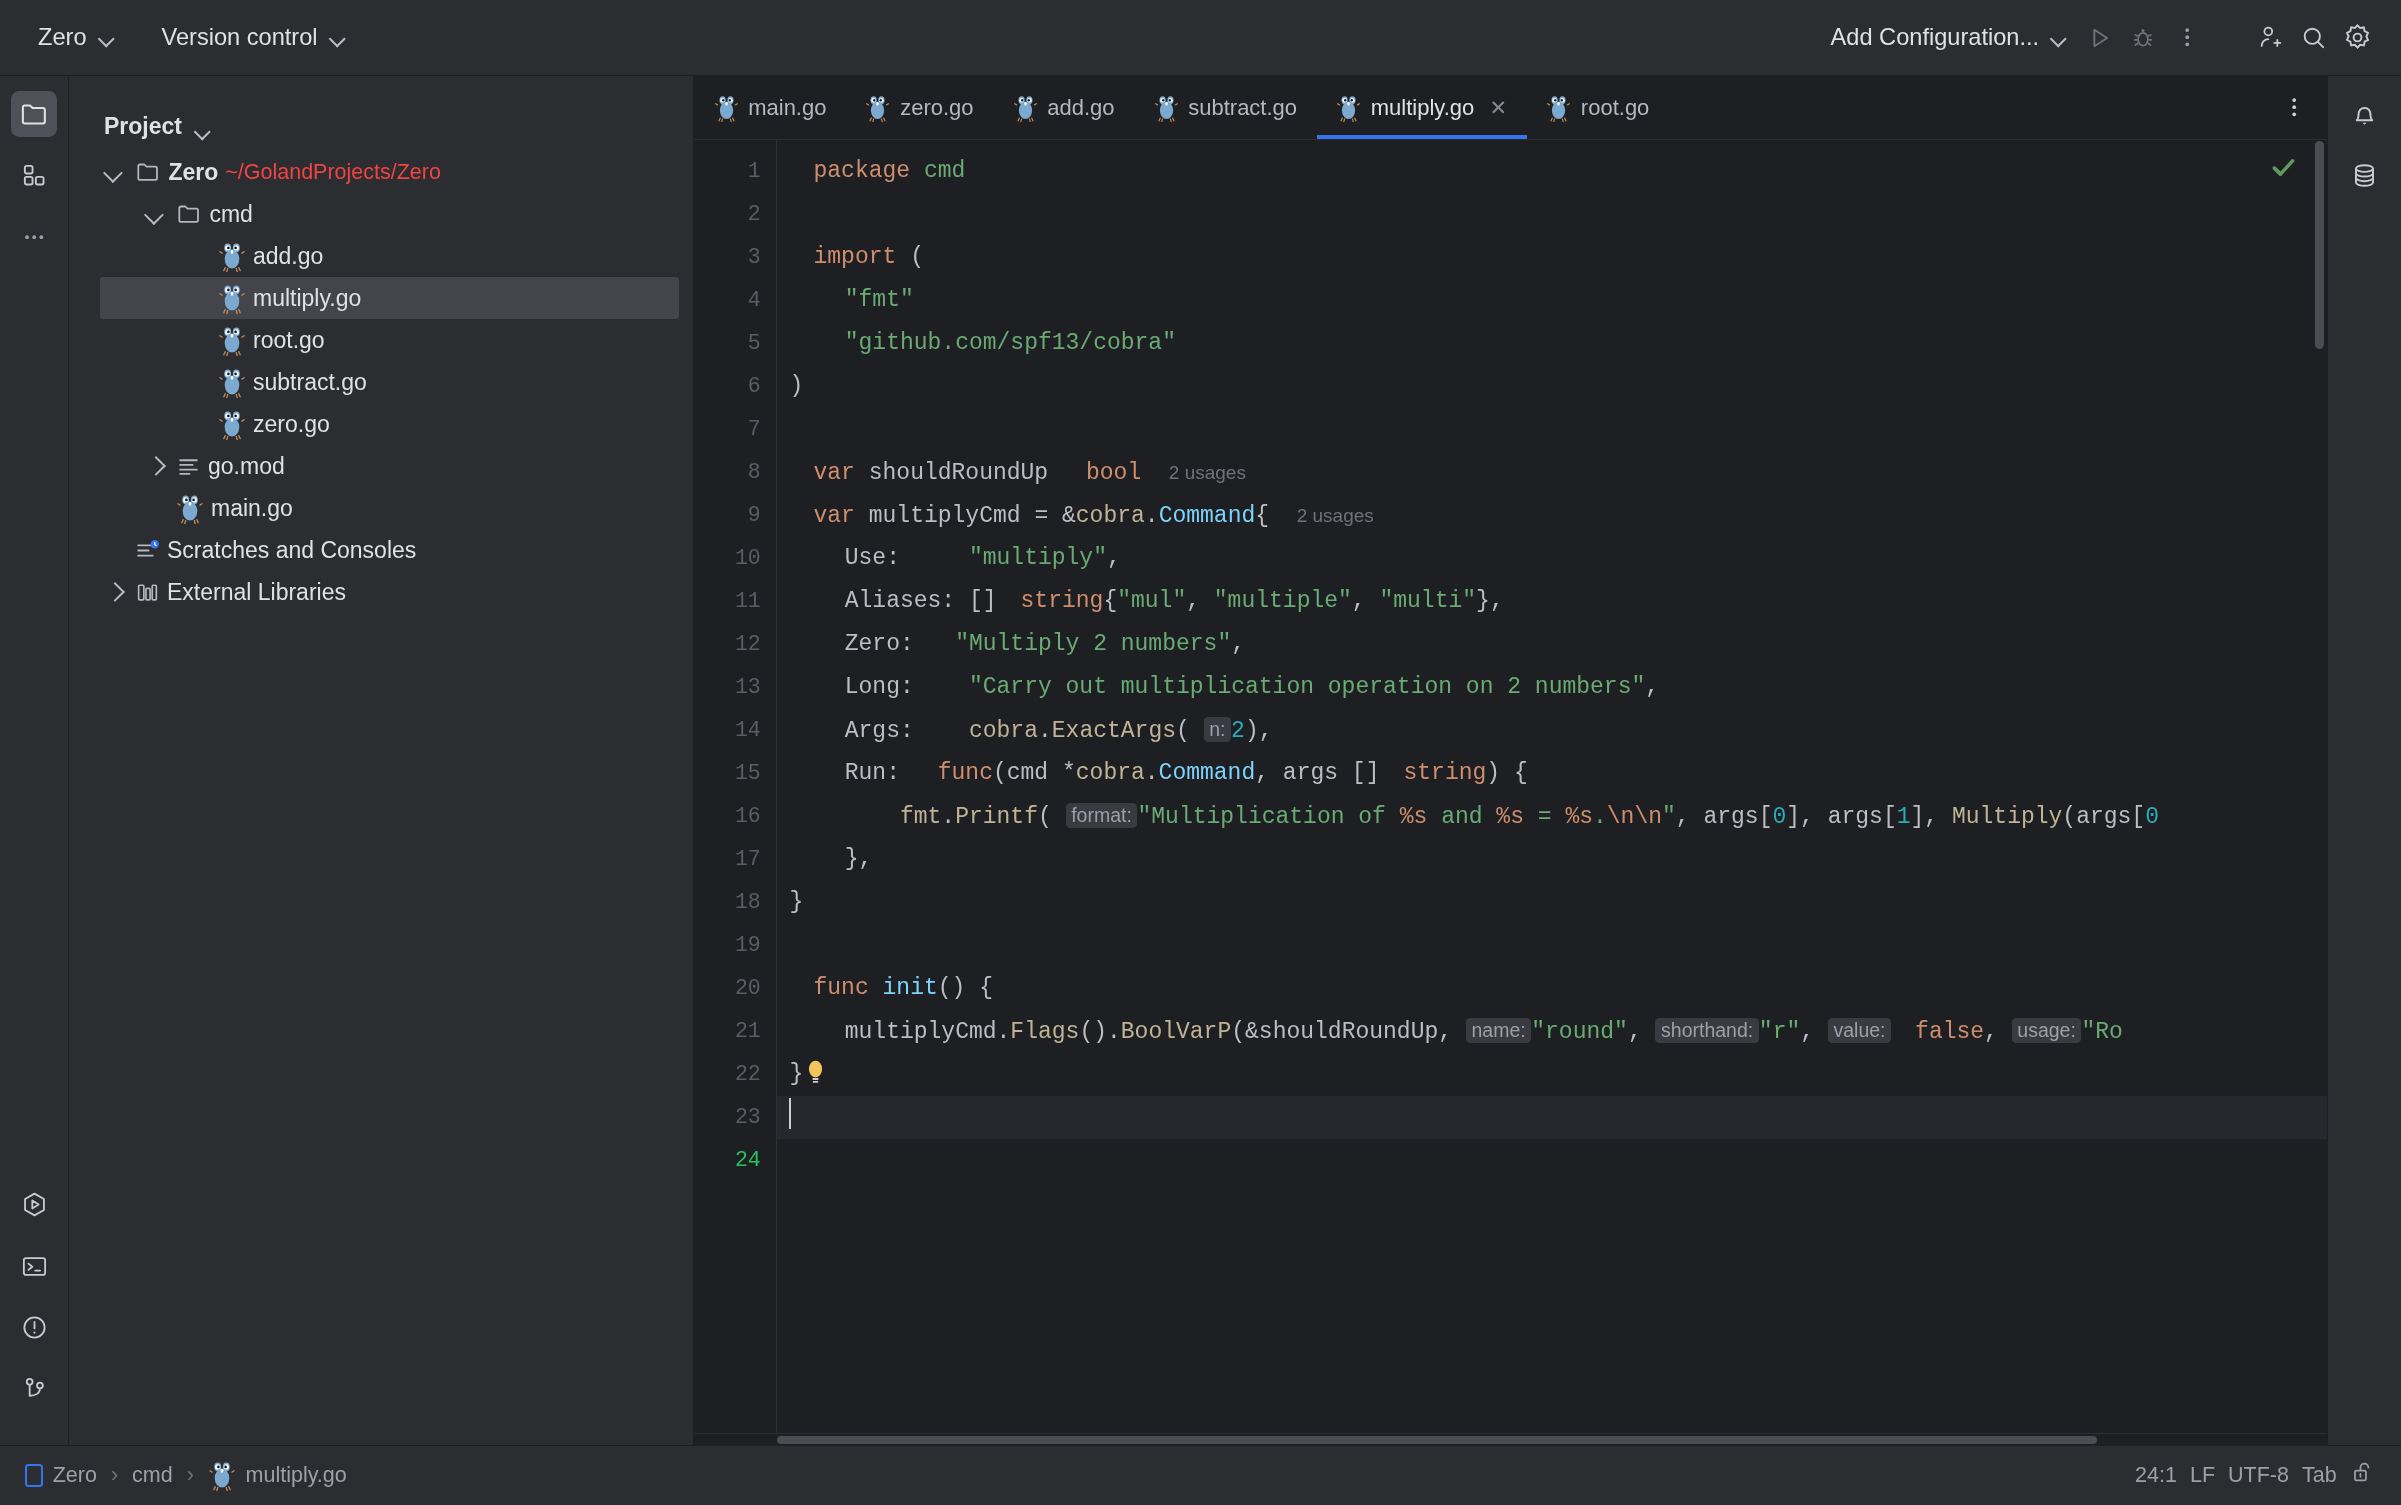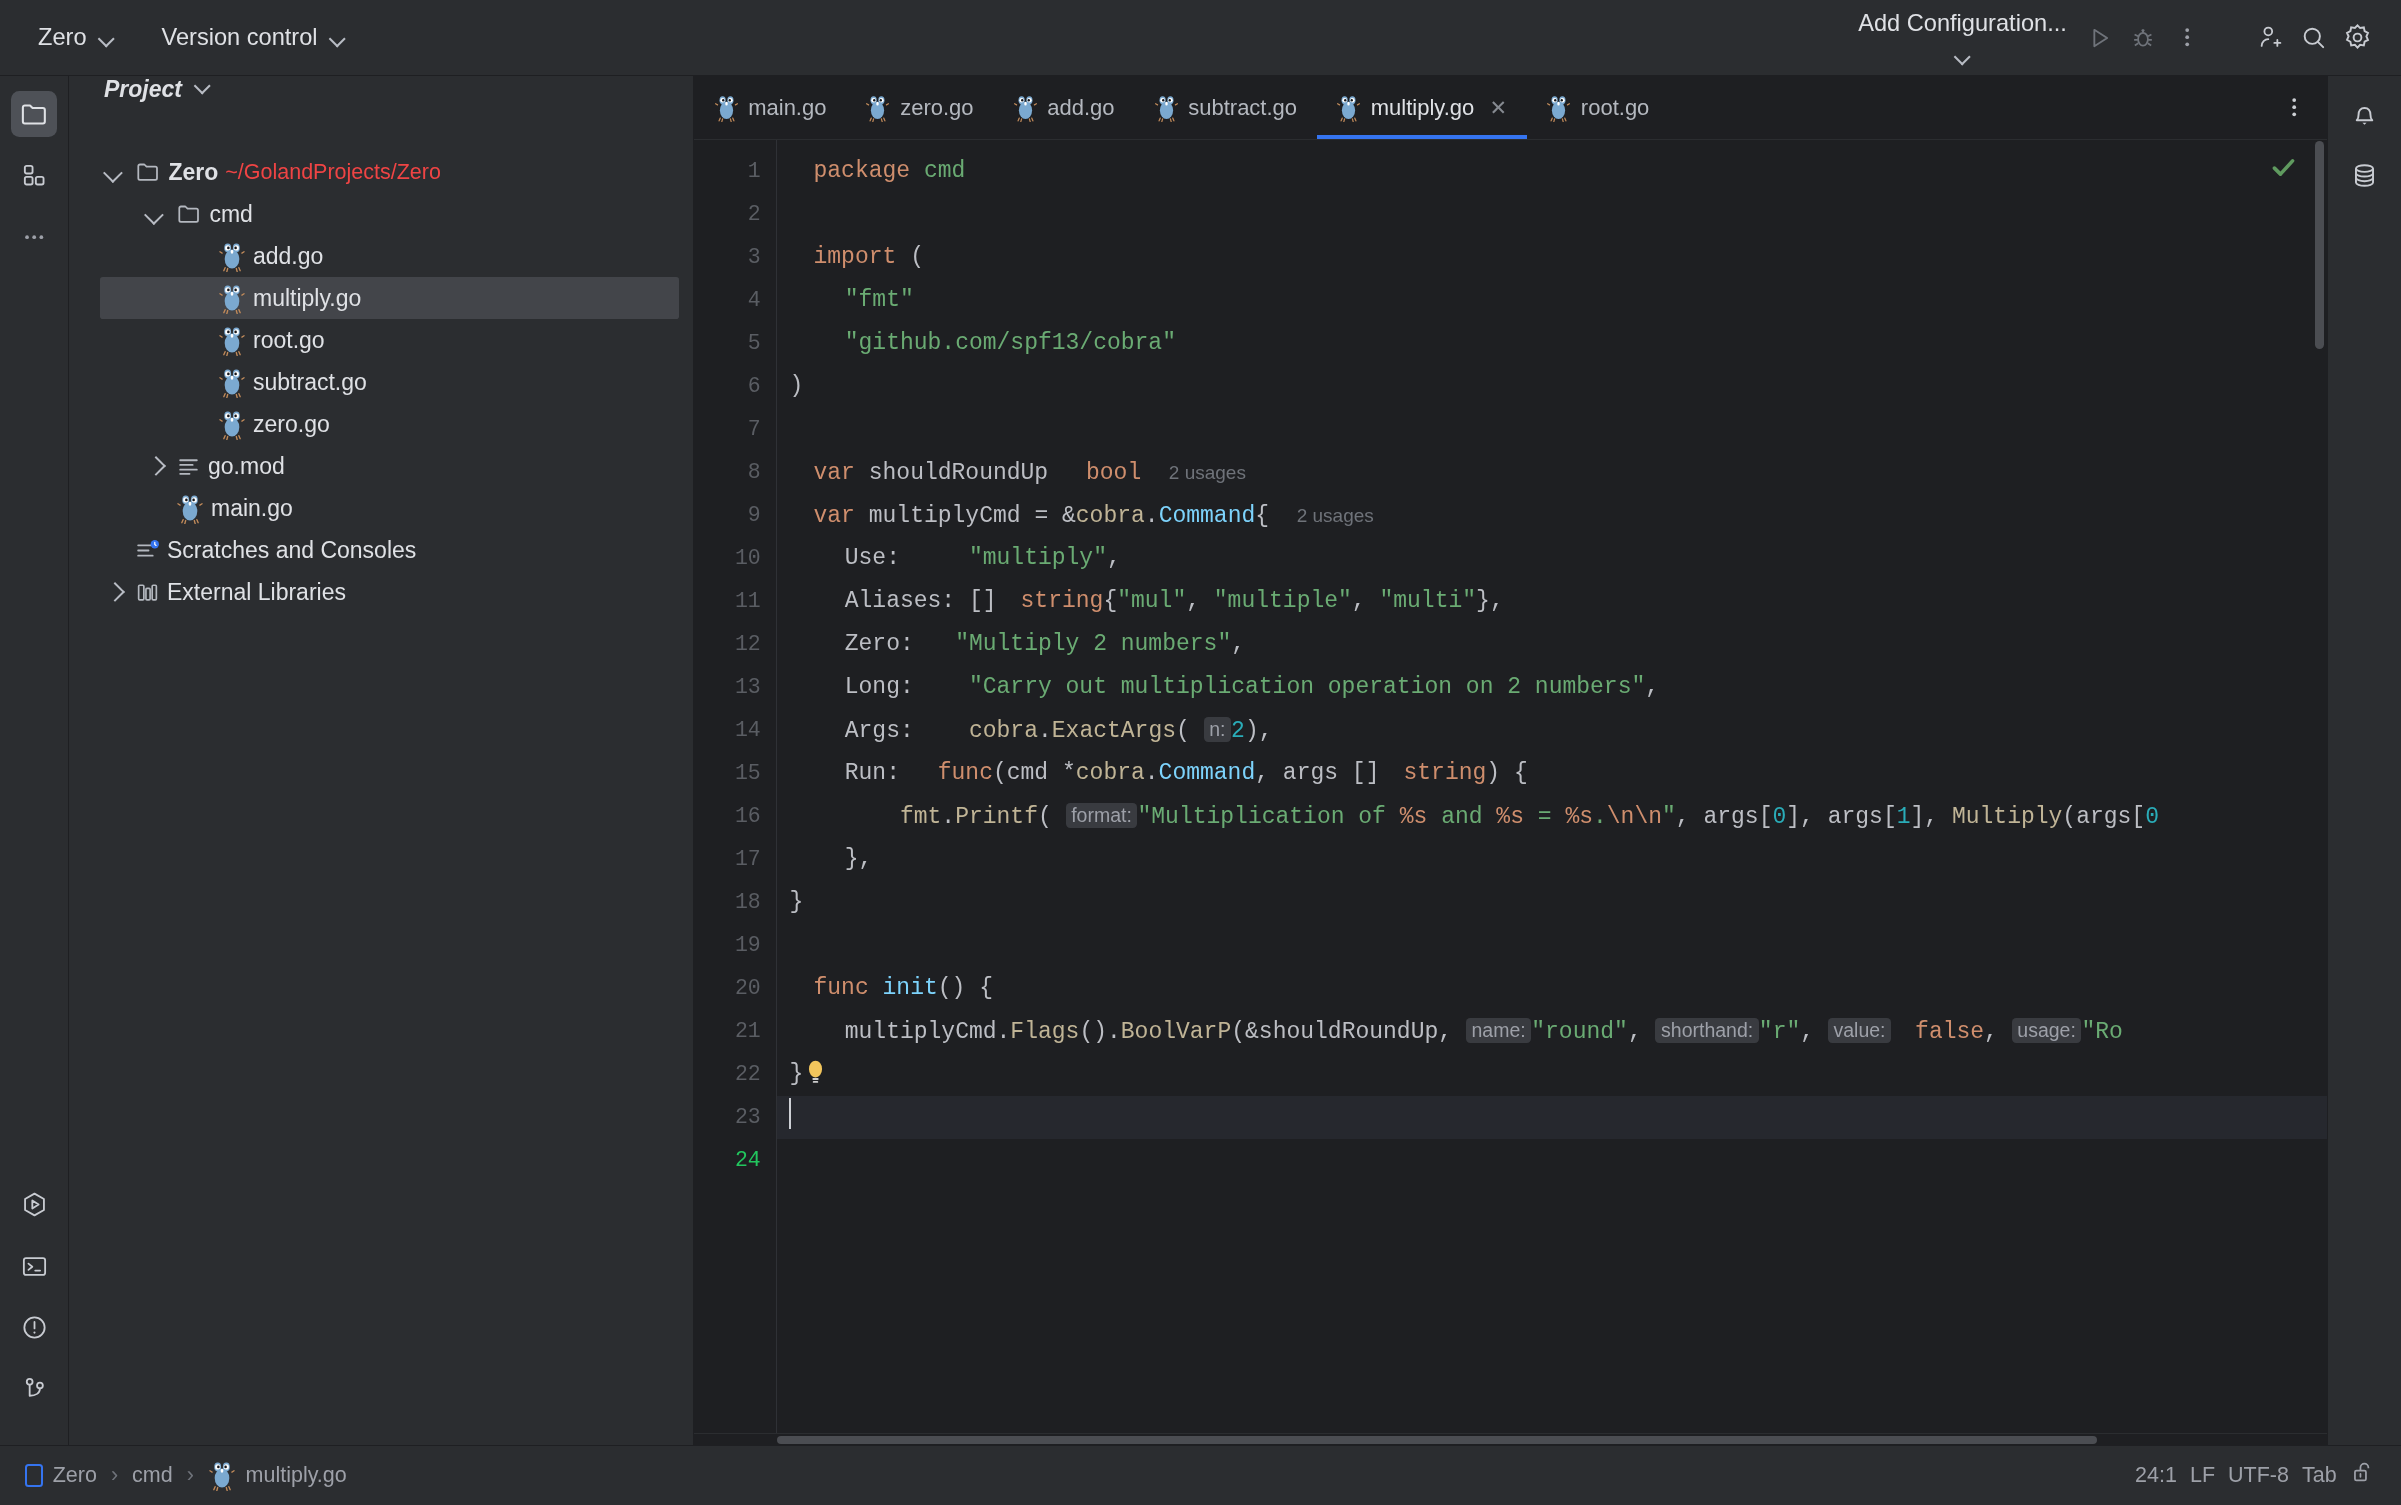--- a/index.html
+++ b/index.html
@@ -31,21 +31,21 @@
     width:10.4px; height:10.4px;
     border-right:2.1px solid #b8bcc4; border-bottom:2.1px solid #b8bcc4;
     transform:rotate(45deg);
   }
   .tb-right{
     position:absolute; right:0; top:0; height:100%;
     display:flex; align-items:center; gap:4.2px; padding-right:23.6px;
   }
   .tb-cfg{
     display:flex; align-items:center; gap:9.7px;
-    color:#dfe1e5; font-size:23.6px; padding:5.6px 8.3px; border-radius:5.6px; white-space:nowrap;flex-direction:column;
+    color:#dfe1e5; font-size:23.6px; padding:5.6px 8.3px; border-radius:5.6px; white-space:nowrap;
   }
   .ico{
     width:40px; height:40px; display:flex; align-items:center; justify-content:center;
     border-radius:5.6px; flex:none;
   }
   .ico svg{ display:block; }
   .gap-lg{ width:33px; }
 
   
   .main{ flex:1; display:flex; min-height:0; }
@@ -65,21 +65,21 @@
   .rail-spacer{ flex:1; }
   .rail-bottom{ padding-bottom:18px; display:flex; flex-direction:column; align-items:center;}
 
   
   .project{
     width:625px; min-width:625px; background:#2b2d30;
     display:flex; flex-direction:column;
     border-right:0.7px solid #1e1f22;
   }
   .project-hdr{
-    height:64px; display:flex; align-items:flex-start; padding-left:35px; gap:11px;font-style:italic;
+    height:64px; display:flex; align-items:flex-end; padding-left:35px; gap:11px;
   }
   .project-hdr .title{ color:#dfe1e5; font-size:23px; font-weight:bold; }
   .tree{ padding-top:11px; font-size:23px; color:#dfe1e5; }
   .row{
     display:flex; align-items:center; height:42px; padding-right:8.3px;
     white-space:nowrap; gap:7px;
   }
   .row.sel{ background:#43454a; border-radius:2.8px; margin:0 14px 0 31px; padding-left:0;}
   .arrow{ width:28px; height:28px; position:relative; flex:none; }
   .arrow.down::before{

